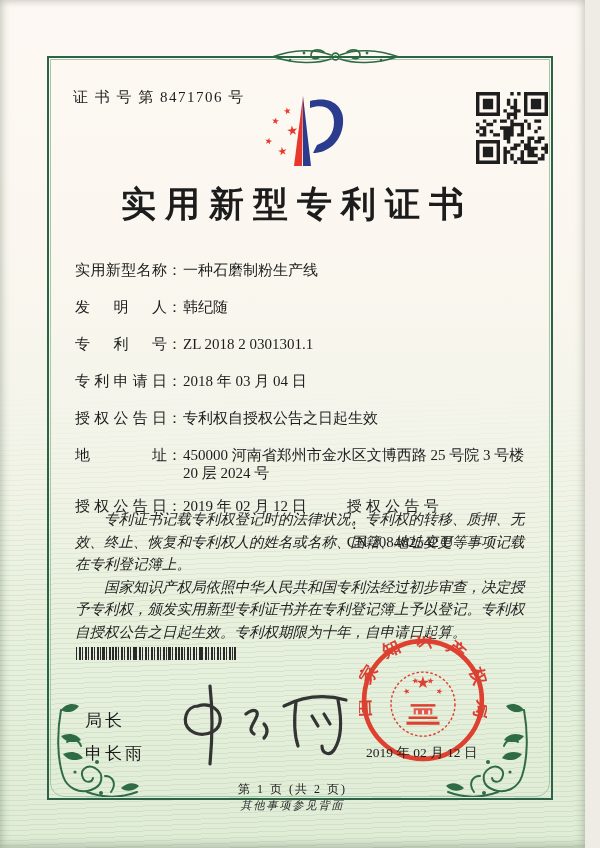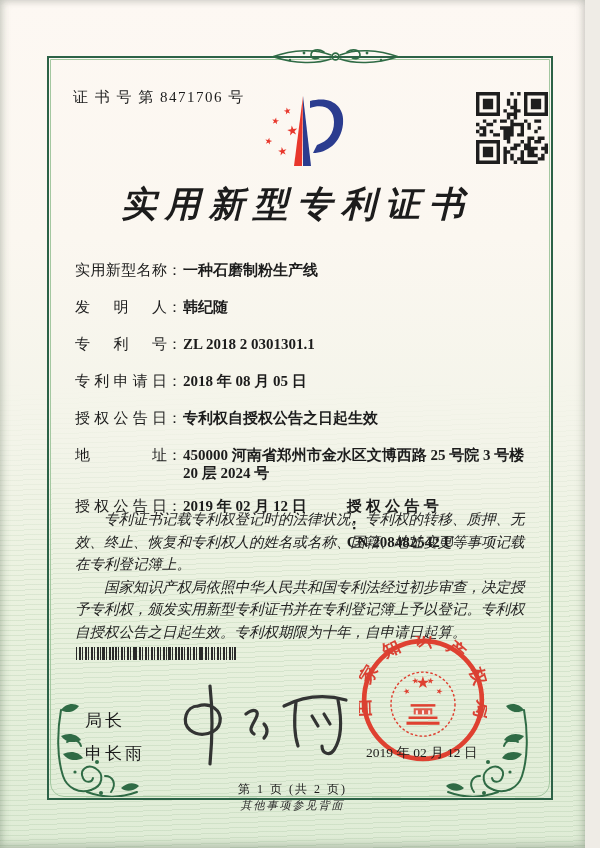--- a/index.html
+++ b/index.html
@@ -13,27 +13,27 @@
     background:repeating-linear-gradient(178deg,rgba(108,158,108,.14) 0 1px,transparent 1px 5px);
     -webkit-mask-image:linear-gradient(180deg,transparent 0 45%,#000 72%);
     mask-image:linear-gradient(180deg,transparent 0 45%,#000 72%);}
   .frame{position:absolute;left:47px;top:56px;width:506px;height:744px;
     border:2px solid #2c6247;box-sizing:border-box;}
   .frame .inner{position:absolute;inset:1px;border:1px solid #a3c7a0;
     border-radius:0 0 14px 14px;}
   .abs{position:absolute;}
   .cert-no{left:73px;top:88px;font-size:15px;letter-spacing:1.5px;}
   .title{left:0;top:181px;width:100%;text-align:center;font-size:35px;font-weight:700;
-    letter-spacing:9px;text-indent:9px;font-style:italic;}
+    letter-spacing:9px;text-indent:9px;}
   .fields{left:75px;top:261px;width:455px;font-size:15px;}
   .frow{display:flex;align-items:flex-start;line-height:18px;margin-bottom:19px;}
   .frow.addr{margin-bottom:15px;}
   .flabel{display:inline-block;width:92px;text-align:justify;text-align-last:justify;flex:none;}
   .fcolon{flex:none;width:16px;}
-  .fvalue{flex:1;font-weight:bold;}
+  .fvalue{flex:1;}
   .grant2{display:flex;margin-left:40px;flex-direction:column;}
   .paras{left:75px;top:508px;width:452px;font-size:14.5px;line-height:22.5px;
     font-style:italic;color:#222;}
   .paras p{margin:0;text-indent:2em;}
   .barcode{left:76px;top:647px;width:160px;height:13px;
     background:repeating-linear-gradient(90deg,#2a2a2a 0 1px,transparent 1px 3px,#2a2a2a 3px 5px,transparent 5px 6px),
                repeating-linear-gradient(90deg,transparent 0 4px,#2a2a2a 4px 5px,transparent 5px 11px);}
   .director{left:85px;top:704px;font-size:17px;letter-spacing:3px;line-height:33px;}
   .seal-date{left:366px;top:744px;font-size:13.5px;color:#1d1d1b;z-index:6;}
   .page-no{left:0;top:781px;width:100%;text-align:center;font-size:12px;letter-spacing:2px;}
@@ -147,21 +147,21 @@
         <span class="fvalue">韩纪随</span>
     </div>
     <div class="frow">
       <span class="flabel">专利号</span>
         <span class="fcolon">：</span>
         <span class="fvalue">ZL 2018 2 0301301.1</span>
     </div>
     <div class="frow">
       <span class="flabel">专利申请日</span>
         <span class="fcolon">：</span>
-        <span class="fvalue">2018 年 08 月 05 日</span>
+        <span class="fvalue">2018 年 03 月 04 日</span>
     </div>
     <div class="frow">
       <span class="flabel">授权公告日</span>
         <span class="fcolon">：</span>
         <span class="fvalue">专利权自授权公告之日起生效</span>
     </div>
     <div class="frow addr">
       <span class="flabel">地址</span>
         <span class="fcolon">：</span>
         <span class="fvalue">450000 河南省郑州市金水区文博西路 25 号院 3 号楼 20 层 2024 号</span>

